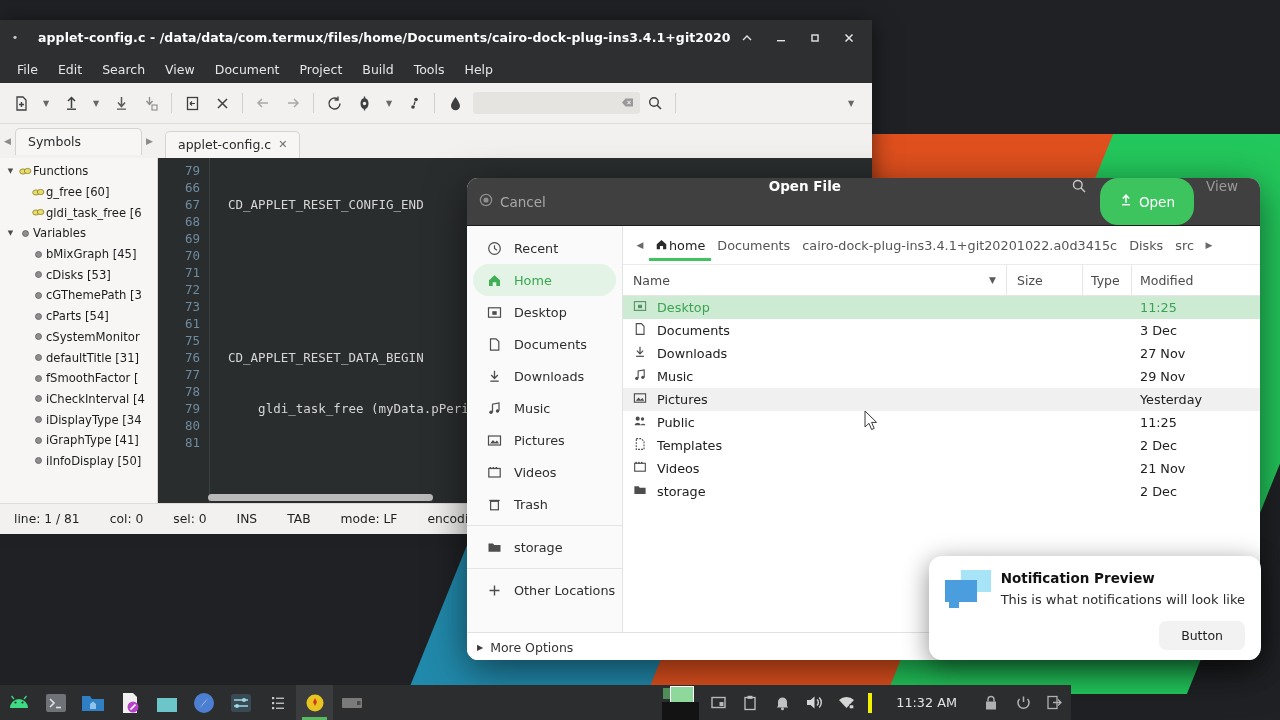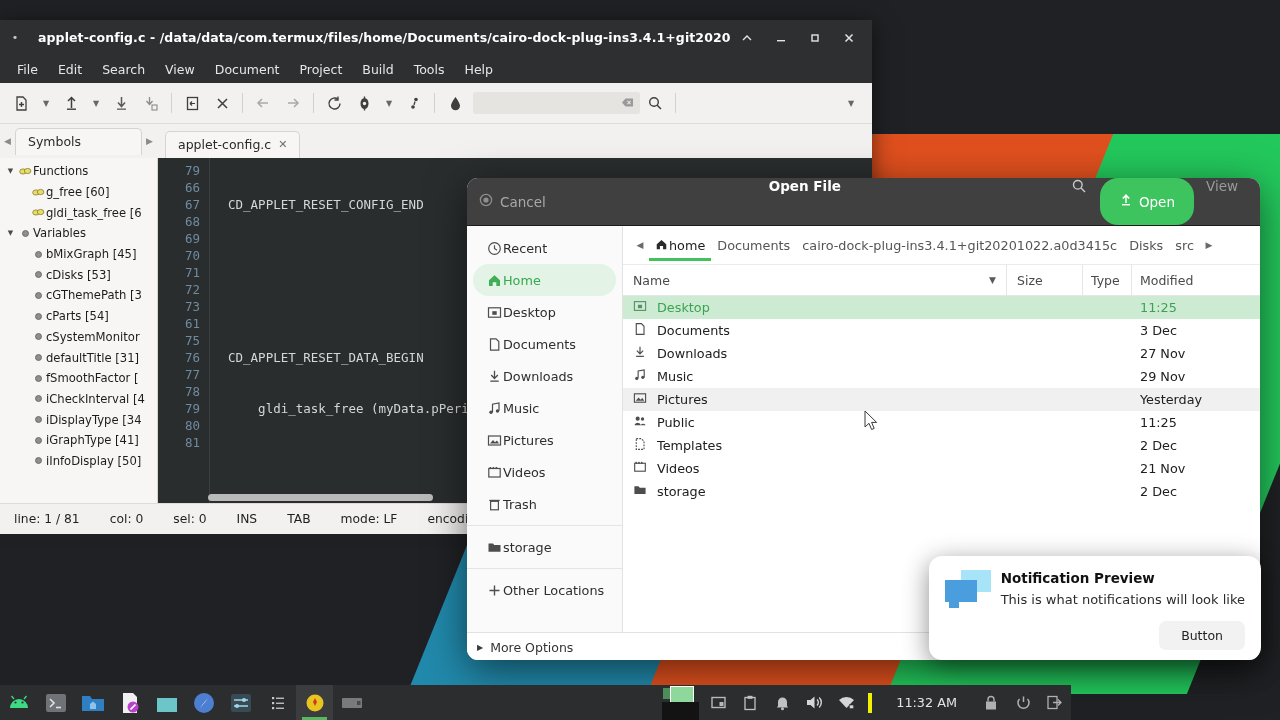--- a/index.html
+++ b/index.html
@@ -107,21 +107,21 @@
   #fc-open{
     background:#3ec45f;color:#ffffff;font-size:13.5px;border-radius:18px;
     padding:7px 19px;display:flex;align-items:center;gap:6px;margin:0 6px;
   }
   #fc-view{font-size:13.5px;color:#9a9a9a;padding:0 10px 0 6px;}
   #fc-main{display:flex;height:406px;}
   #fc-side{
     width:155px;background:#fafafa;border-right:1px solid #e2e2e2;padding-top:6px;
     font-size:12.8px;color:#2e2e2e;
   }
-  .place{display:flex;align-items:center;gap:0;height:32px;padding-left:13px;margin:0 6px;border-radius:16px;}
+  .place{display:flex;align-items:center;gap:11px;height:32px;padding-left:13px;margin:0 6px;border-radius:16px;}
   .place.sel{background:#e3f3e6;color:#36a84f;font-weight:normal;}
   .place .pi{width:17px;display:flex;align-items:center;justify-content:center;}
   .place-sep{height:1px;background:#e4e4e4;margin:5px 0;}
   #fc-right{flex:1;display:flex;flex-direction:column;background:#fff;}
   #fc-path{
     height:38px;display:flex;align-items:center;padding:0 8px;gap:0px;
     border-bottom:1px solid #ebebeb;background:#fff;
   }
   .patharrow{width:18px;text-align:center;font-size:9px;color:#6a6a6a;}
   .crumb{font-size:12.8px;color:#555;padding:8px 6px 7px;white-space:nowrap;}

